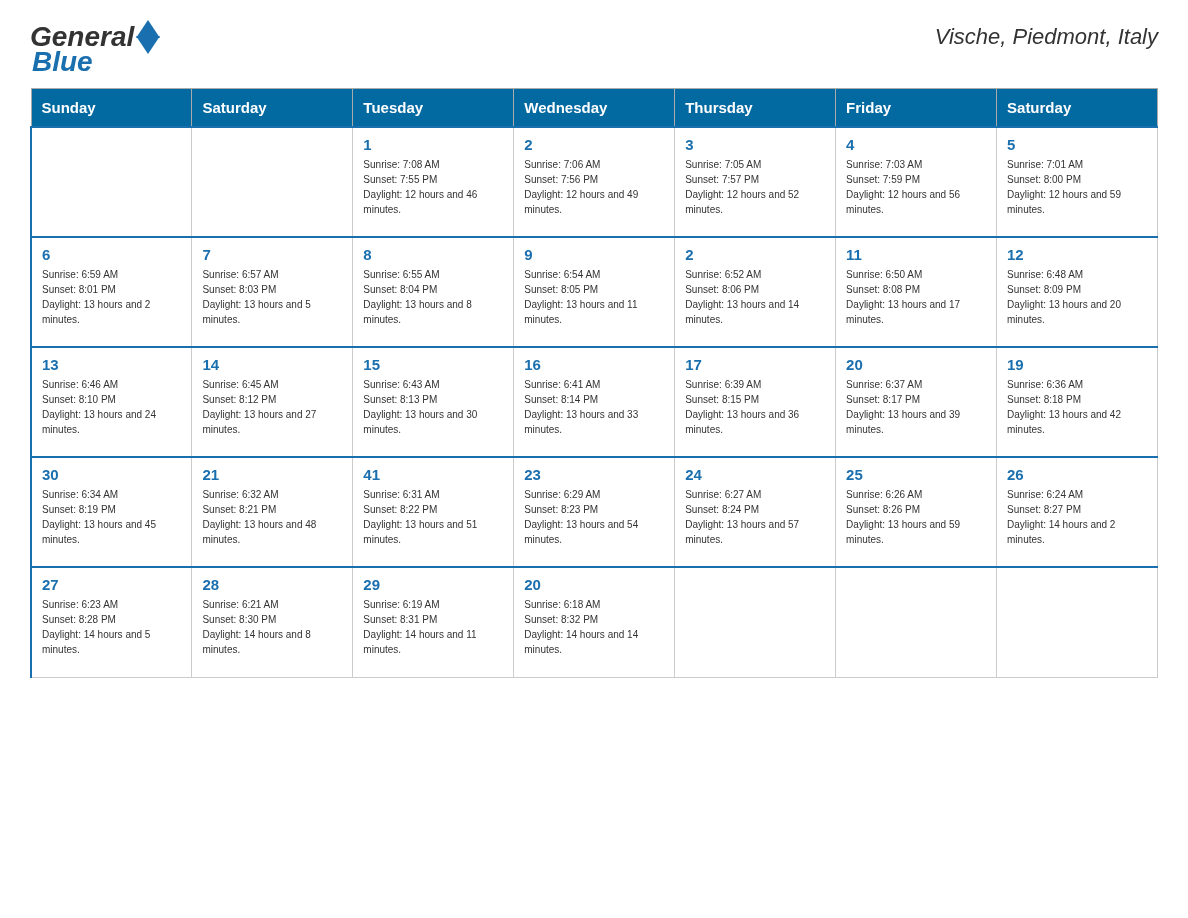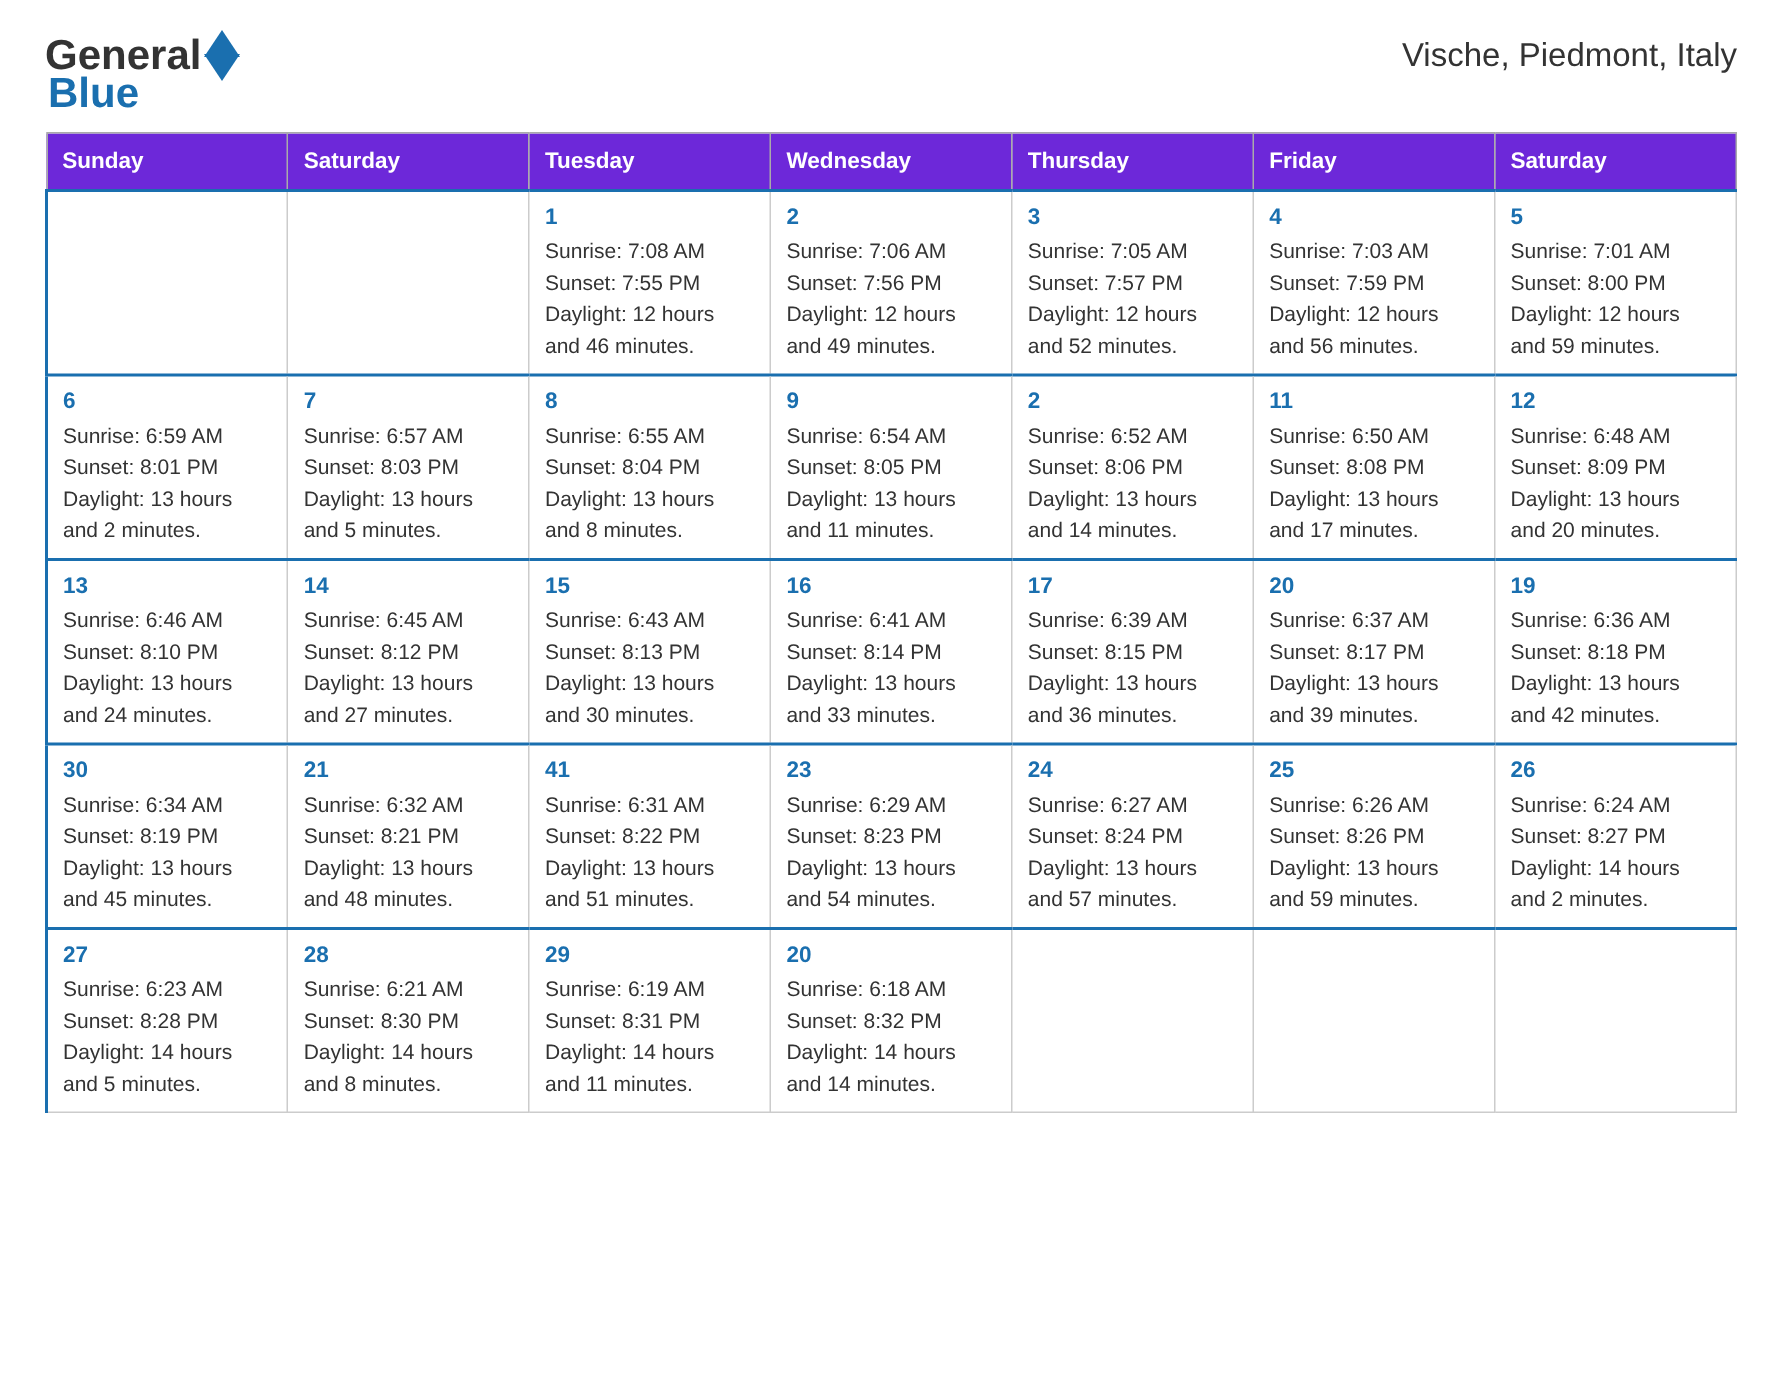--- a/index.html
+++ b/index.html
@@ -8,20 +8,21 @@
       background: #fff;
       width: 1188px;
       min-height: 918px;
       padding: 20px 30px;
     }
     .header {
       display: flex;
       justify-content: space-between;
       align-items: flex-start;
       margin-bottom: 10px;
+      font-style: italic;
     }
     .logo {
       display: flex;
       align-items: center;
       gap: 2px;
     }
     .logo-text-general {
       font-size: 28px;
       font-weight: bold;
       color: #333;
@@ -44,21 +45,21 @@
       font-size: 22px;
       color: #333;
       margin-top: 4px;
     }
     .calendar-table {
       width: 100%;
       border-collapse: collapse;
       table-layout: fixed;
     }
     .calendar-table th {
-      background-color: #6d28d9;
+      background-color: #0369a1;
       color: #fff;
       font-size: 15px;
       font-weight: bold;
       padding: 10px 10px;
       text-align: left;
       border: 1px solid #aaa;
     }
     .calendar-table td {
       vertical-align: top;
       border: 1px solid #ccc;
@@ -70,21 +71,21 @@
     .calendar-table tr td:first-child {
       border-left: 2px solid #1a6faf;
     }
     .day-number {
       font-size: 15px;
       font-weight: bold;
       color: #1a6faf;
       margin-bottom: 4px;
     }
     .day-info {
-      font-size: 14px;
+      font-size: 10px;
       color: #333;
       line-height: 1.5;
     }
     .empty-cell {
       background: #fff;
     }
     tr.week-row td {
       border-top: 2px solid #1a6faf;
     }
   </style>

